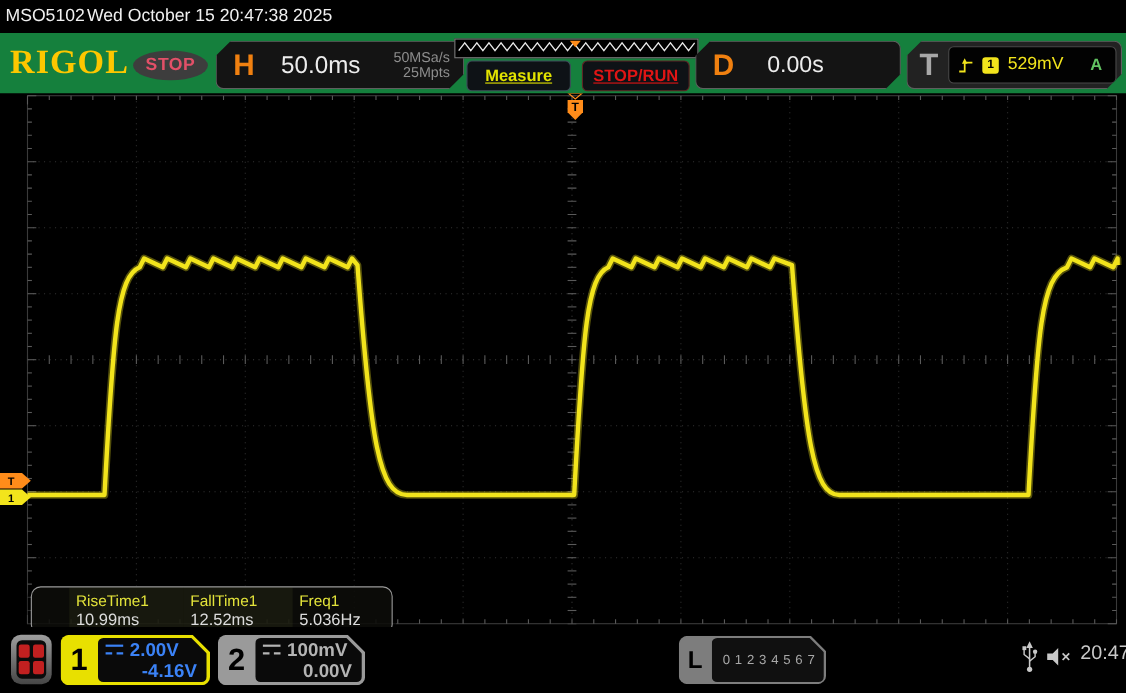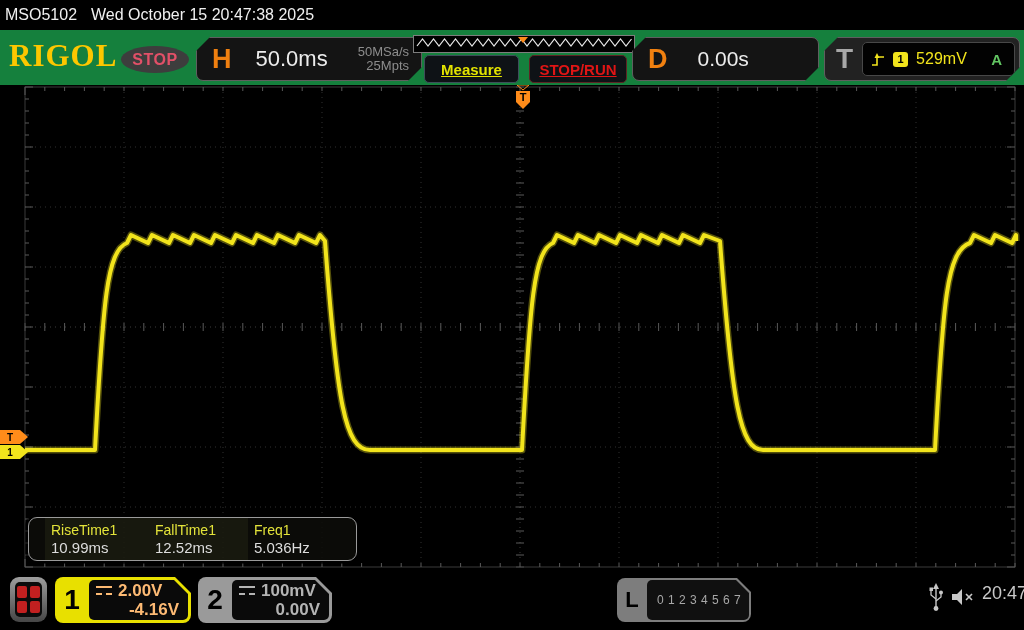--- a/index.html
+++ b/index.html
@@ -1,21 +1,21 @@
 <!DOCTYPE html>
 <html><head>
 <meta charset="utf-8">
 <style>
   html,body{margin:0;padding:0;background:#000;}
   .screen{position:relative;width:1024px;height:630px;background:#000;overflow:hidden;
           font-family:"Liberation Sans","DejaVu Sans",sans-serif;-webkit-font-smoothing:antialiased;}
 
   
   .statusbar{position:absolute;left:5px;top:6px;color:#f0f0f0;font-size:16px;}
-  .statusbar .model{margin-right:14px;}
+  .statusbar .model{margin-right:2px;}
 
   
   .header{position:absolute;left:0;top:30px;width:1024px;height:55px;background:#15803d;}
   .logo{position:absolute;left:9px;top:8px;font-family:"Liberation Serif","DejaVu Serif",serif;
         font-weight:bold;font-size:31px;color:#fdc700;letter-spacing:1px;}
   .stop-badge{position:absolute;left:121px;top:16px;width:68px;height:27px;background:#3d3d3d;
         border-radius:50%;display:flex;align-items:center;justify-content:center;
         color:#e25068;font-weight:bold;font-size:16px;letter-spacing:.5px;}
   .hud-box{position:absolute;background:#141414;border:1px solid #5f5f5f;border-radius:7px;
         display:flex;align-items:center;
@@ -40,23 +40,23 @@
   .hdr-btn{position:absolute;top:25px;height:26px;border-radius:5px;display:flex;align-items:center;
         justify-content:center;font-size:15px;font-weight:bold;background:#0e1216;text-decoration:underline;}
   .btn-measure{left:424px;width:93px;border:1px solid #3e4e5a;color:#e3e300;}
   .btn-stoprun{left:529px;width:96px;border:1px solid #5e2424;color:#e01515;}
 
   
   .scope{position:absolute;left:0;top:85px;width:1024px;height:485px;background:#000;}
   .scope svg{position:absolute;left:0;top:0;}
 
   
-  .meas-panel{position:absolute;left:28px;top:432px;width:329px;height:44px;
+  .meas-panel{position:absolute;left:28px;top:448px;width:329px;height:44px;
         border:1px solid #9a9a9a;border-radius:9px;background:rgba(12,12,9,.88);
-        box-shadow:0 0 0 3px rgba(0,0,0,.55);display:flex;padding-left:16px;box-sizing:border-box;}
+        box-shadow:0 0 0 3px rgba(0,0,0,.55);display:flex;padding-left:34px;box-sizing:border-box;}
   .meas-col{display:flex;flex-direction:column;justify-content:center;line-height:17px;padding:0 6px;}
   .meas-col.shade{background:rgba(140,150,70,.10);}
   .c1{width:92px;} .c2{width:87px;}
   .meas-label{color:#e3e33a;font-size:14px;}
   .meas-value{color:#dcdcdc;font-size:15px;}
 
   
   .bottombar{position:absolute;left:0;top:570px;width:1024px;height:60px;background:#000;}
   .grid-icon{position:absolute;left:10px;top:7px;width:37px;height:45px;border-radius:9px;
         background:linear-gradient(#9e9e9e,#464646);display:flex;align-items:center;justify-content:center;}
@@ -66,21 +66,21 @@
 
   .ch-badge{position:absolute;top:7px;height:46px;border-radius:8px;display:flex;box-sizing:border-box;
         clip-path:polygon(0 0,calc(100% - 16px) 0,100% 16px,100% 100%,0 100%);}
   .ch1{left:55px;width:136px;background:#e8e000;}
   .ch2{left:198px;width:134px;background:#9a9a9a;}
   .ch-tab{width:34px;display:flex;align-items:center;justify-content:center;color:#000;
         font-size:28px;font-weight:bold;}
   .ch-body{flex:1;background:#0a0a0a;margin:3px 3px 3px 0;border-radius:5px;padding:2px 9px 2px 7px;
         clip-path:polygon(0 0,calc(100% - 14px) 0,100% 14px,100% 100%,0 100%);
         display:flex;flex-direction:column;justify-content:center;}
-  .ch1 .ch-body{color:#fdba74;justify-content:center;} .ch2 .ch-body{color:#b4b4b4;}
+  .ch1 .ch-body{color:#3b82f6;justify-content:center;} .ch2 .ch-body{color:#b4b4b4;}
   .ch-r1{display:flex;align-items:center;gap:6px;font-size:17px;font-weight:600;line-height:19px;}
   .ch-r2{text-align:right;font-size:17px;font-weight:600;line-height:19px;}
   .dc-icon{width:16px;height:9px;position:relative;display:inline-block;}
   .dc-icon::before{content:"";position:absolute;left:0;right:0;top:0;border-top:2px solid currentColor;}
   .dc-icon::after{content:"";position:absolute;left:0;right:0;bottom:0;border-bottom:2px dashed currentColor;}
 
   .la-badge{position:absolute;left:617px;top:8px;width:134px;height:44px;background:#7d7d7d;
         border-radius:8px;display:flex;
         clip-path:polygon(0 0,calc(100% - 14px) 0,100% 14px,100% 100%,0 100%);}
   .la-tab{width:30px;display:flex;align-items:center;justify-content:center;color:#000;

